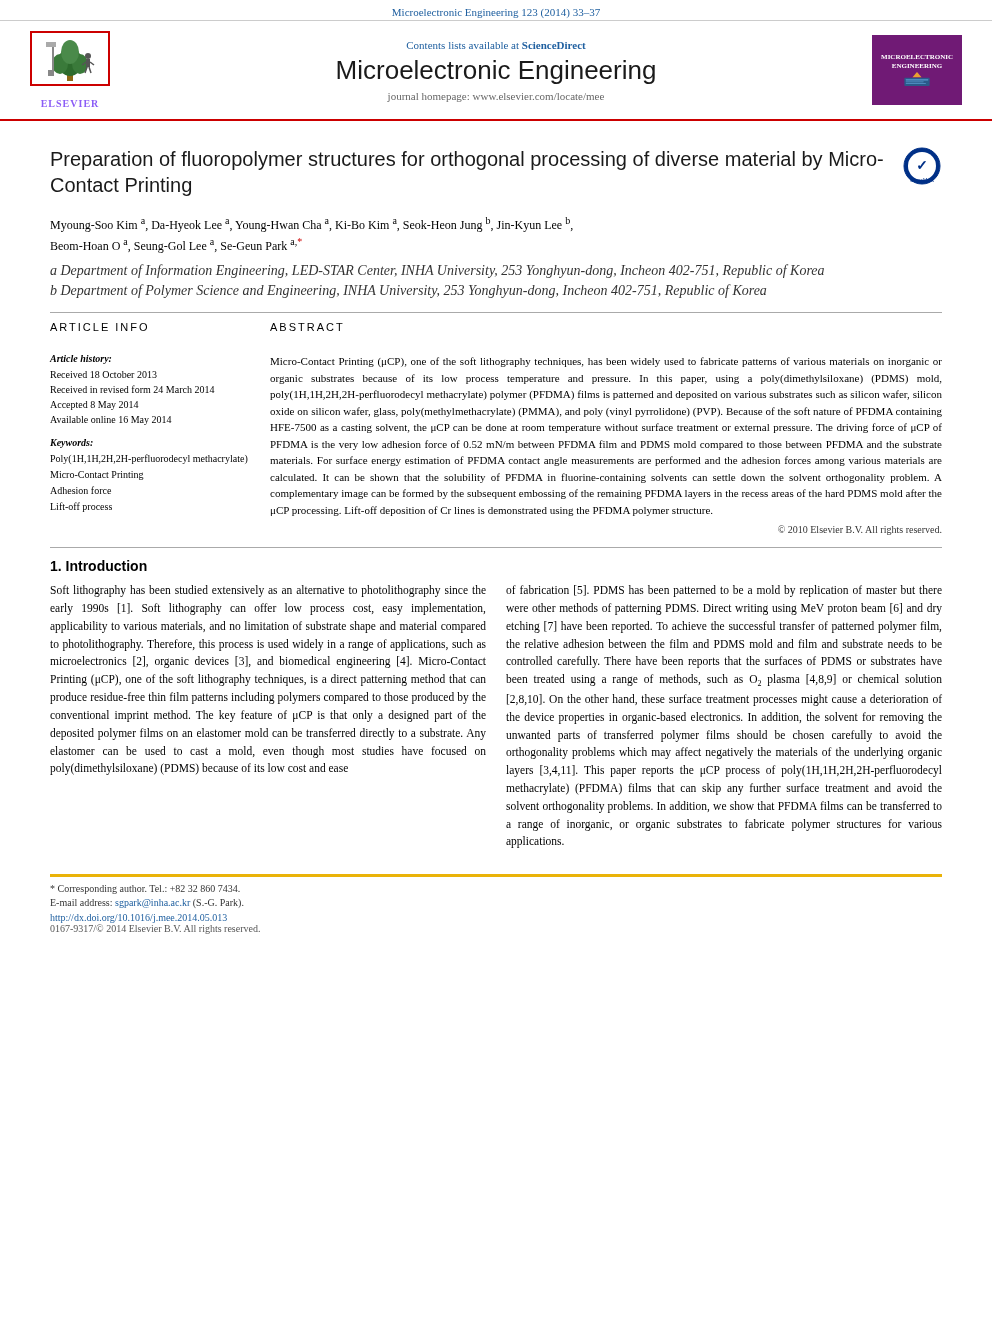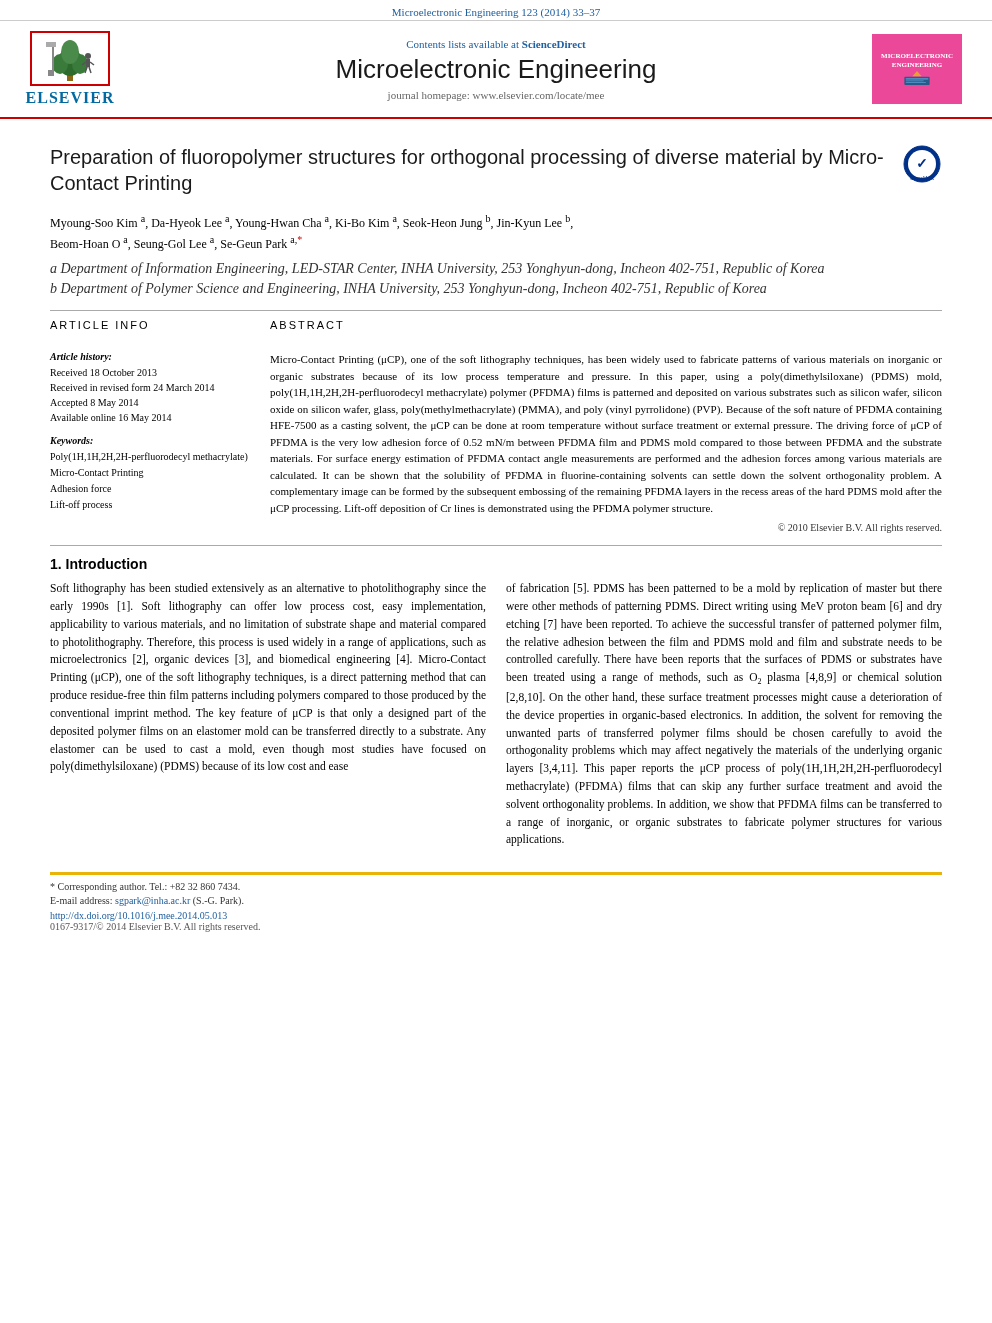--- a/index.html
+++ b/index.html
@@ -41,24 +41,24 @@
       height: 55px;
       border: 2px solid #cc0000;
       display: flex;
       align-items: center;
       justify-content: center;
       position: relative;
       overflow: hidden;
     }
 
     .elsevier-text {
-      font-size: 16px;
-      color: #0369a1;
+      font-size: 10px;
+      color: #8b5cf6;
       font-weight: bold;
-      margin-top: 3px;
+      margin-top: 12px;
       letter-spacing: 1px;
     }
 
     .journal-center {
       flex: 1;
       text-align: center;
       padding: 0 20px;
     }
 
     .sciencedirect-link {
@@ -81,21 +81,21 @@
     }
 
     .journal-logo-right {
       width: 100px;
       text-align: right;
     }
 
     .journal-logo-box {
       width: 90px;
       height: 70px;
-      background: #ec4899;
+      background: #701a75;
       display: flex;
       flex-direction: column;
       align-items: center;
       justify-content: center;
       color: white;
       font-size: 7px;
       text-align: center;
       padding: 18px;
     }
 

